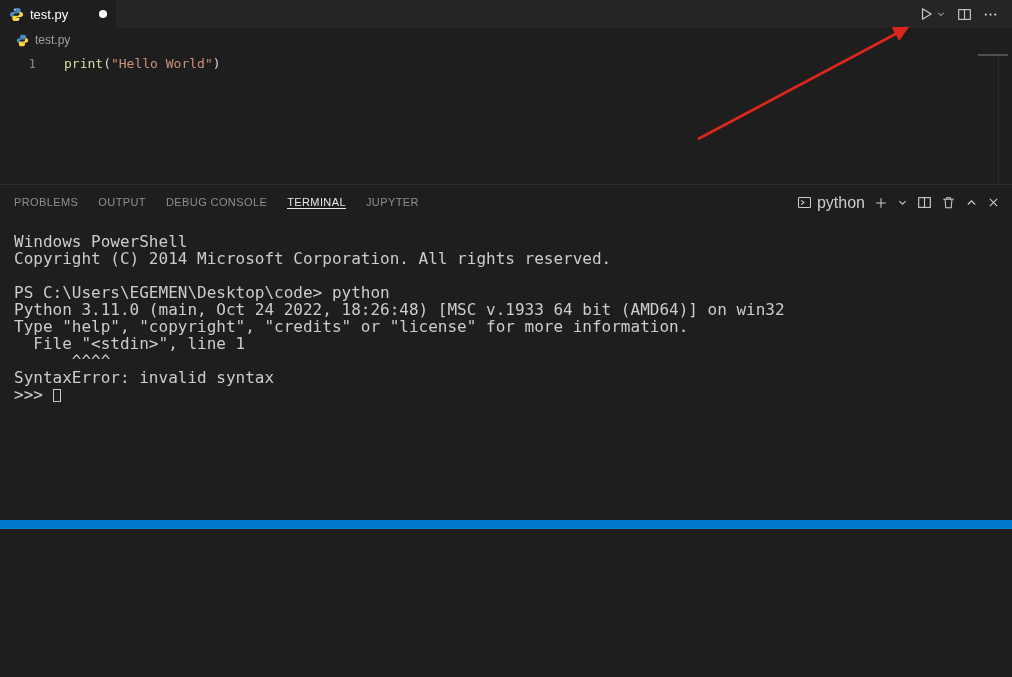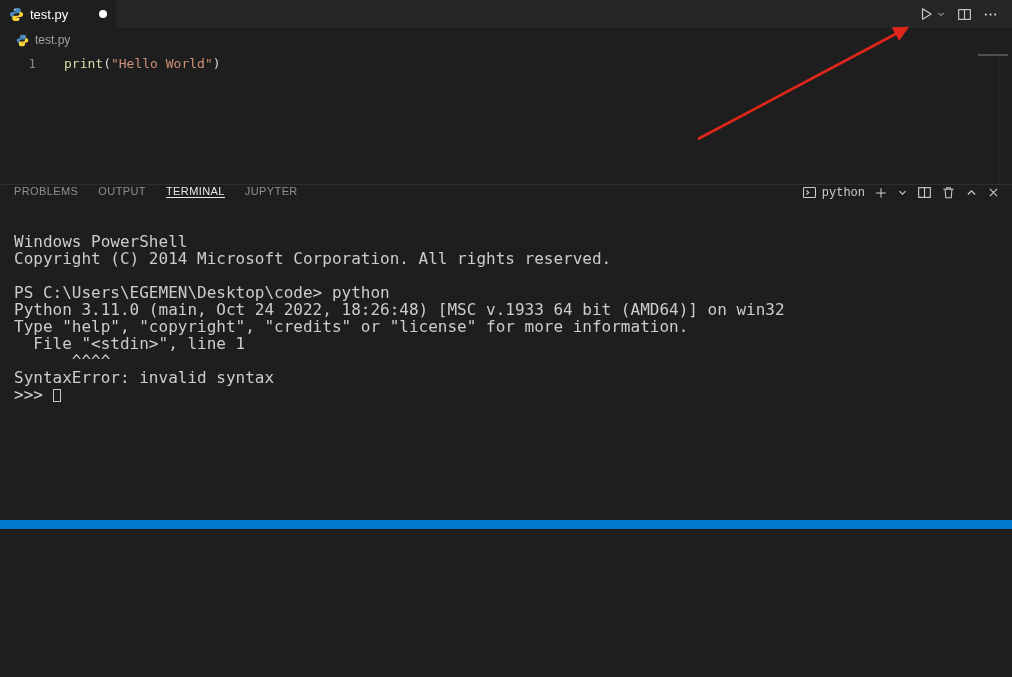--- a/index.html
+++ b/index.html
@@ -26,26 +26,26 @@
   .gutter-num { flex:0 0 36px; text-align:right; color:#858585; }
   .code-text { margin-left:28px; white-space:pre; color:#d4d4d4; }
   .tok-function { color:#dcdcaa; }
   .tok-string { color:#ce9178; }
   .tok-plain { color:#d4d4d4; }
   .editor-sep { position:absolute; top:0; bottom:0; right:13px; width:1px; background:#2b2b2b; }
   .minimap-dash { position:absolute; top:2px; right:4px; width:30px; height:2px; background:#4f4f4f; }
 
   
   .panel { flex:0 0 336px; border-top:1px solid #2f2f2f; background:#1e1e1e; display:flex; flex-direction:column; }
-  .panel-header { height:35px; flex:0 0 35px; display:flex; justify-content:space-between; align-items:flex-start; padding:0 12px 0 14px; }
+  .panel-header { height:35px; flex:0 0 35px; display:flex; justify-content:space-between; align-items:center; padding:0 12px 0 14px; }
   .panel-tabs { display:flex; align-items:stretch; }
   .panel-tab { display:flex; align-items:center; margin-right:20px; font-size:11px; letter-spacing:.4px; color:#8f8f8f; border-bottom:1px solid transparent; cursor:pointer; }
   .panel-tab.active { color:#e7e7e7; border-bottom-color:#e7e7e7; }
   .panel-actions { display:flex; align-items:center; gap:9px; color:#cccccc; }
-  .profile-btn { display:flex; align-items:center; gap:5px; font-size:12px; color:#cccccc; cursor:pointer;font-family:Liberation Mono, monospace; }
+  .profile-btn { display:flex; align-items:center; gap:5px; font-size:16px; color:#cccccc; cursor:pointer; }
 
   .terminal { flex:1; padding:13px 0 0 14px; font-family:"DejaVu Sans Mono", monospace; font-size:16px; line-height:17px; color:#cccccc; cursor:text; }
   .terminal-line { white-space:pre; min-height:17px; }
   .prompt-line span { white-space:pre; }
   .term-cursor { display:inline-block; width:8px; height:13px; border:1px solid #c8c8c8; vertical-align:-2px; }
 
   
   .statusbar { flex:0 0 9px; background:#007acc; cursor:pointer; }
 
   
@@ -118,20 +118,21 @@
       </div>
     <div class="editor-sep"></div>
     <div class="minimap-dash"></div>
   </div>
 
   <div class="panel">
     <div class="panel-header">
       <div class="panel-tabs" id="panel-tabs">
           <div class="panel-tab">PROBLEMS</div>
           <div class="panel-tab">OUTPUT</div>
+          <div class="panel-tab">DEBUG CONSOLE</div>
           <div class="panel-tab active">TERMINAL</div>
           <div class="panel-tab">JUPYTER</div>
         </div>
       <div class="panel-actions">
         <span class="profile-btn">
           <svg class="ic" width="15" height="15" viewBox="0 0 16 16">
               <rect x="1.6" y="2.6" width="12.8" height="10.8" rx="1" fill="none" stroke="#cccccc" stroke-width="1.1"></rect>
               <path d="M4.6 5.8L7.2 8l-2.6 2.2" fill="none" stroke="#cccccc" stroke-width="1.2"></path>
             </svg>
           <span>python</span>

